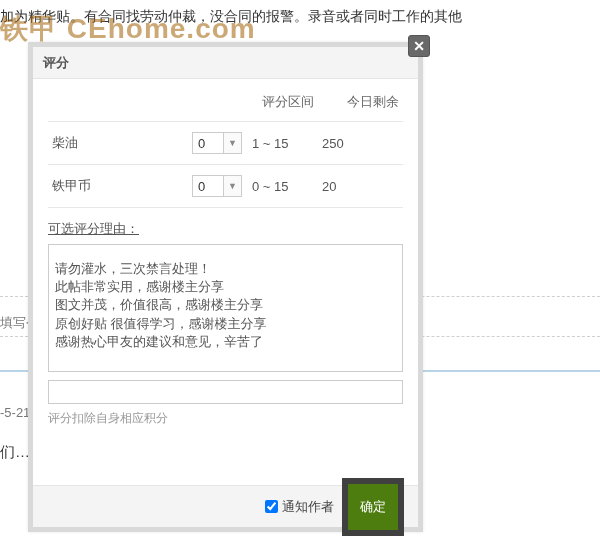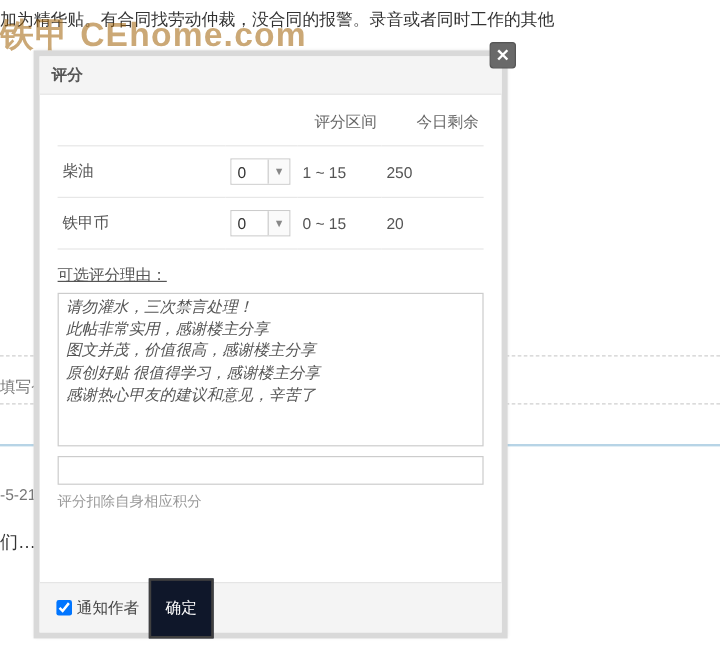--- a/index.html
+++ b/index.html
@@ -150,25 +150,24 @@
     }
     .reason-label {
       margin: 12px 0 6px;
       color: #555;
       text-decoration: underline;
     }
     .reason-box {
       border: 1px solid #ccc;
       height: 128px;
       overflow-y: scroll;
-      padding: 2px 6px;
+      padding: 15px 6px;
       font-size: 13px;
       color: #555;
       line-height: 1.4;
-      font-style: italic;
     }
     .reason-box div { cursor: pointer; }
     .custom-input {
       width: 100%;
       height: 24px;
       border: 1px solid #ccc;
       margin-top: 8px;
       padding: 0 5px;
       outline: none;
       font-size: 13px;
@@ -180,34 +179,35 @@
     }
     .modal-footer {
       position: absolute;
       bottom: 0;
       left: 0; right: 0;
       height: 42px;
       background: #f4f4f4;
       border-top: 1px solid #e5e5e5;
       display: flex;
       align-items: center;
+      justify-content: flex-end;
       padding: 0 14px;
       gap: 8px;
     }
     .notify-wrap {
       display: flex;
       align-items: center;
       gap: 4px;
       color: #444;
       font-size: 13px;
     }
     .confirm-btn {
-      background: #0f172a;
+      background: #4d7c0f;
       color: #fff;
-      border: 2px solid #404040;
+      border: 6px solid #404040;
       padding: 14px 12px;
       font-size: 13px;
       cursor: pointer;
     }
   </style>
 </head>
 <body>
 
 <div class="bg-content">
   <div class="bg-line">加为精华贴。有合同找劳动仲裁，没合同的报警。录音或者同时工作的其他</div>

